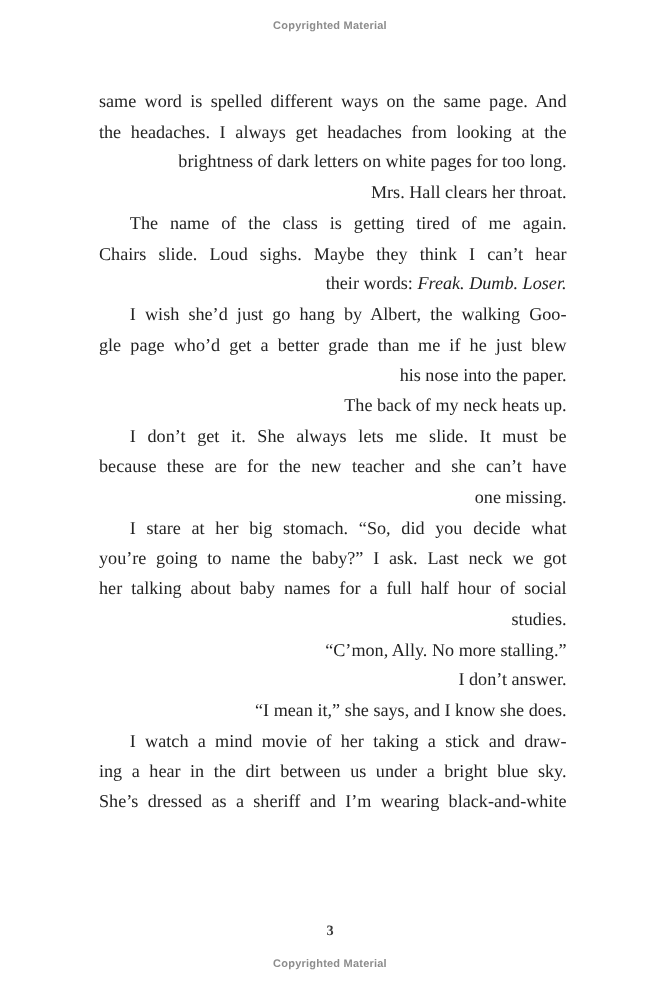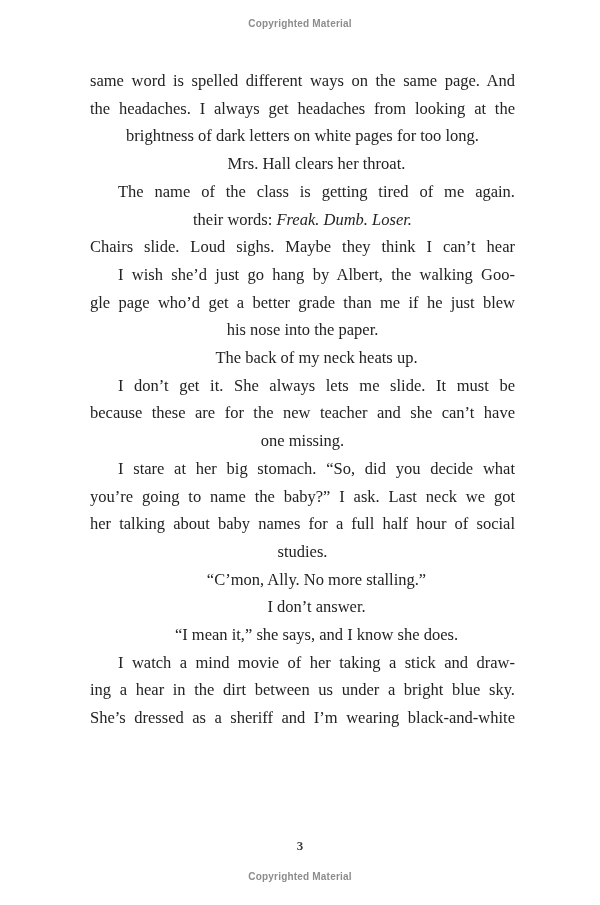--- a/index.html
+++ b/index.html
@@ -23,28 +23,28 @@
     font-weight: bold;
     font-size: 10px;
     letter-spacing: 0.2px;
     color: var(--watermark, #8c8c8c);
   }
   #wm-top { top: 18px; }
   #wm-bottom { top: 871px; }
   #body-text {
     position: absolute;
     left: 90px;
-    top: 67px;
+    top: 78px;
     width: 425px;
     color: var(--body-text, #222222);
     font-size: 16.5px;
     line-height: 27.7px;
   }
   .line {
-    text-align: center;
+    text-align: right;
     white-space: normal;
   }
   .line.just {
     text-align: justify;
     text-align-last: justify;
   }
   .line.indent {
     text-indent: 28px;
   }
   .line em {
@@ -66,22 +66,22 @@
 <body>
 
 <div class="watermark" id="wm-top">Copyrighted Material</div>
 
 <div id="body-text">
     <div class="line just">same word is spelled different ways on the same page. And</div>
     <div class="line just">the headaches. I always get headaches from looking at the</div>
     <div class="line">brightness of dark letters on white pages for too long.</div>
     <div class="line indent">Mrs. Hall clears her throat.</div>
     <div class="line indent just">The name of the class is getting tired of me again.</div>
+    <div class="line just">Chairs slide. Loud sighs. Maybe they think I can’t hear</div>
     <div class="line">their words: <em>Freak. Dumb. Loser.</em></div>
-    <div class="line just">Chairs slide. Loud sighs. Maybe they think I can’t hear</div>
     <div class="line indent just">I wish she’d just go hang by Albert, the walking Goo-</div>
     <div class="line just">gle page who’d get a better grade than me if he just blew</div>
     <div class="line">his nose into the paper.</div>
     <div class="line indent">The back of my neck heats up.</div>
     <div class="line indent just">I don’t get it. She always lets me slide. It must be</div>
     <div class="line just">because these are for the new teacher and she can’t have</div>
     <div class="line">one missing.</div>
     <div class="line indent just">I stare at her big stomach. “So, did you decide what</div>
     <div class="line just">you’re going to name the baby?” I ask. Last neck we got</div>
     <div class="line just">her talking about baby names for a full half hour of social</div>

